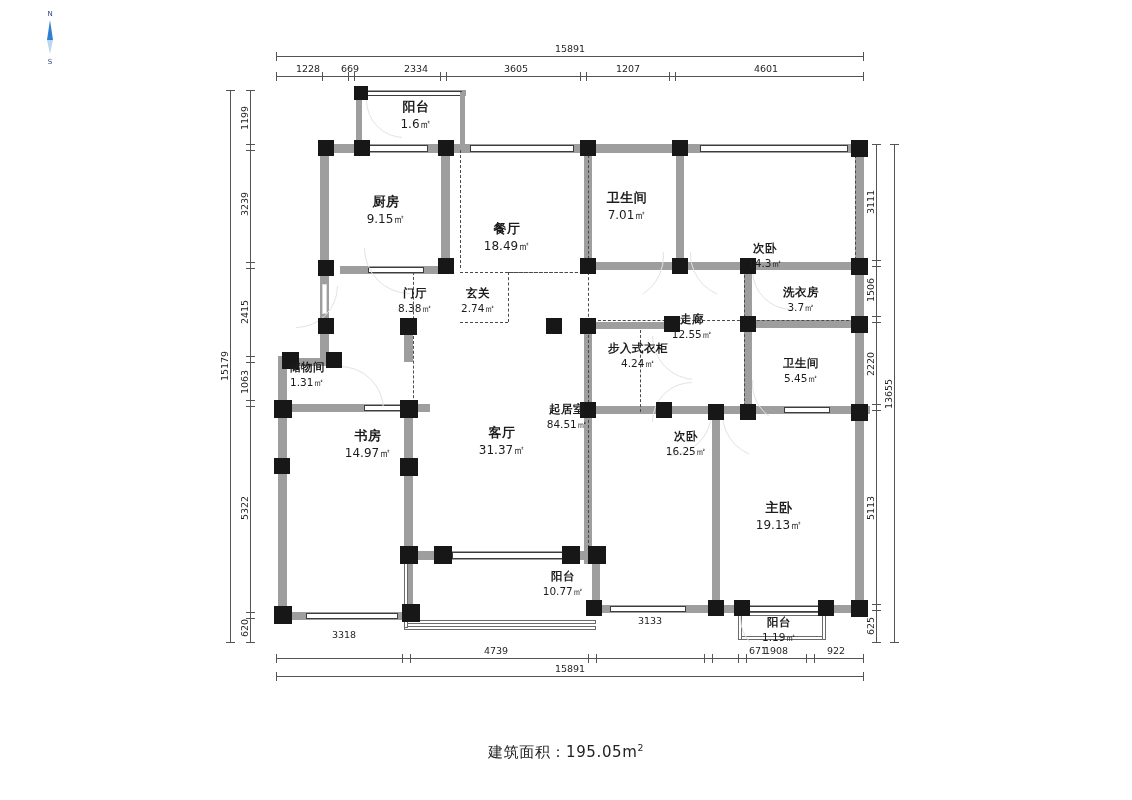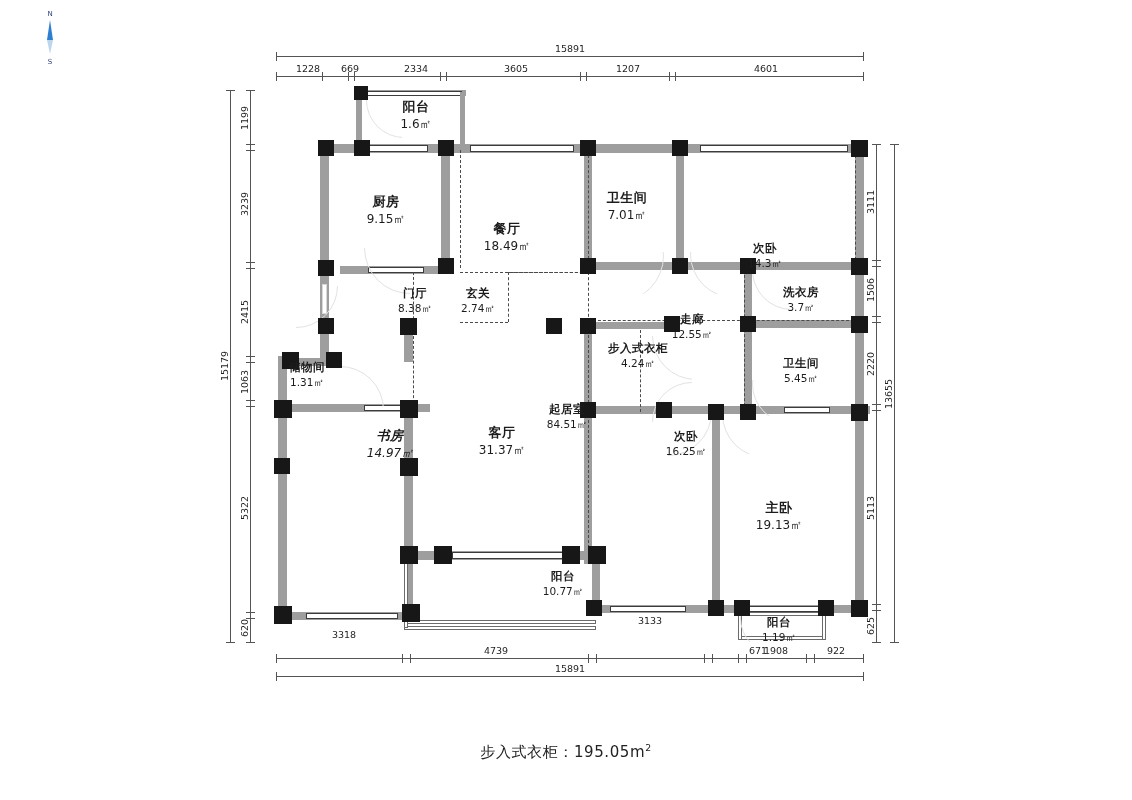--- a/index.html
+++ b/index.html
@@ -273,21 +273,21 @@
         <div class="ar">8.38㎡</div>
       </div>
     <div class="room sm" style="left:478px;top:301px;">
         <div class="nm">玄关</div>
         <div class="ar">2.74㎡</div>
       </div>
     <div class="room sm" style="left:307px;top:375px;">
         <div class="nm">储物间</div>
         <div class="ar">1.31㎡</div>
       </div>
-    <div class="room" style="left:390px;top:444px;font-style:italic;">
+    <div class="room" style="left:368px;top:444px;">
         <div class="nm">书房</div>
         <div class="ar">14.97㎡</div>
       </div>
     <div class="room" style="left:502px;top:441px;">
         <div class="nm">客厅</div>
         <div class="ar">31.37㎡</div>
       </div>
     <div class="room sm" style="left:567px;top:417px;">
         <div class="nm">起居室</div>
         <div class="ar">84.51㎡</div>
@@ -432,16 +432,16 @@
     <div class="dtxt rot" style="left:870px;top:508px;">5113</div>
     <div class="dtxt rot" style="left:870px;top:626px;">625</div>
 
     <div class="dimline v" style="left:894px;top:144px;height:498px;"></div>
     <div class="tick v" style="left:890px;top:144px;"></div>
     <div class="tick v" style="left:890px;top:642px;"></div>
     <div class="dtxt rot" style="left:888px;top:394px;">13655</div>
   </div>
 
   <div class="subtitle" style="top:742px;">
-    <span>步入式衣柜：</span><span>195.05</span><span>m</span><span class="sup">2</span>
+    <span>建筑面积：</span><span>195.05</span><span>m</span><span class="sup">2</span>
   </div>
 
 </div>
 
 </body></html>

